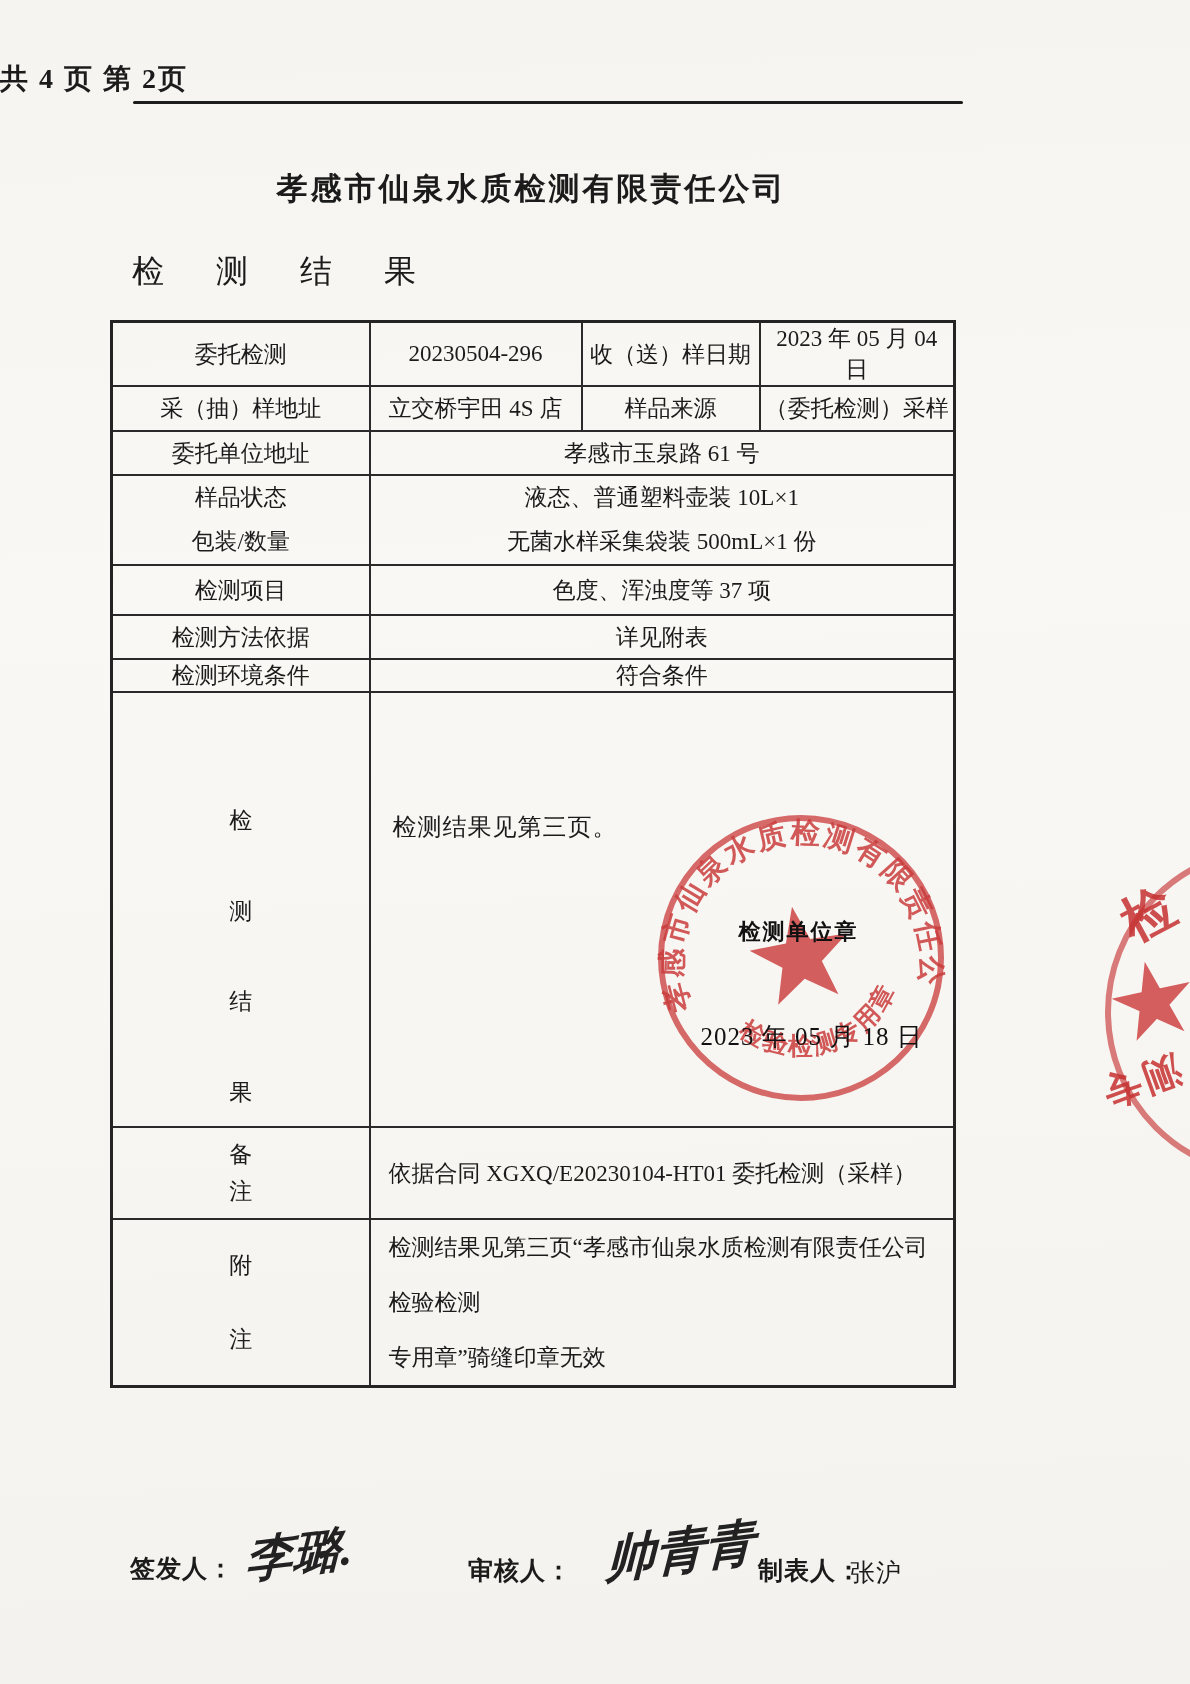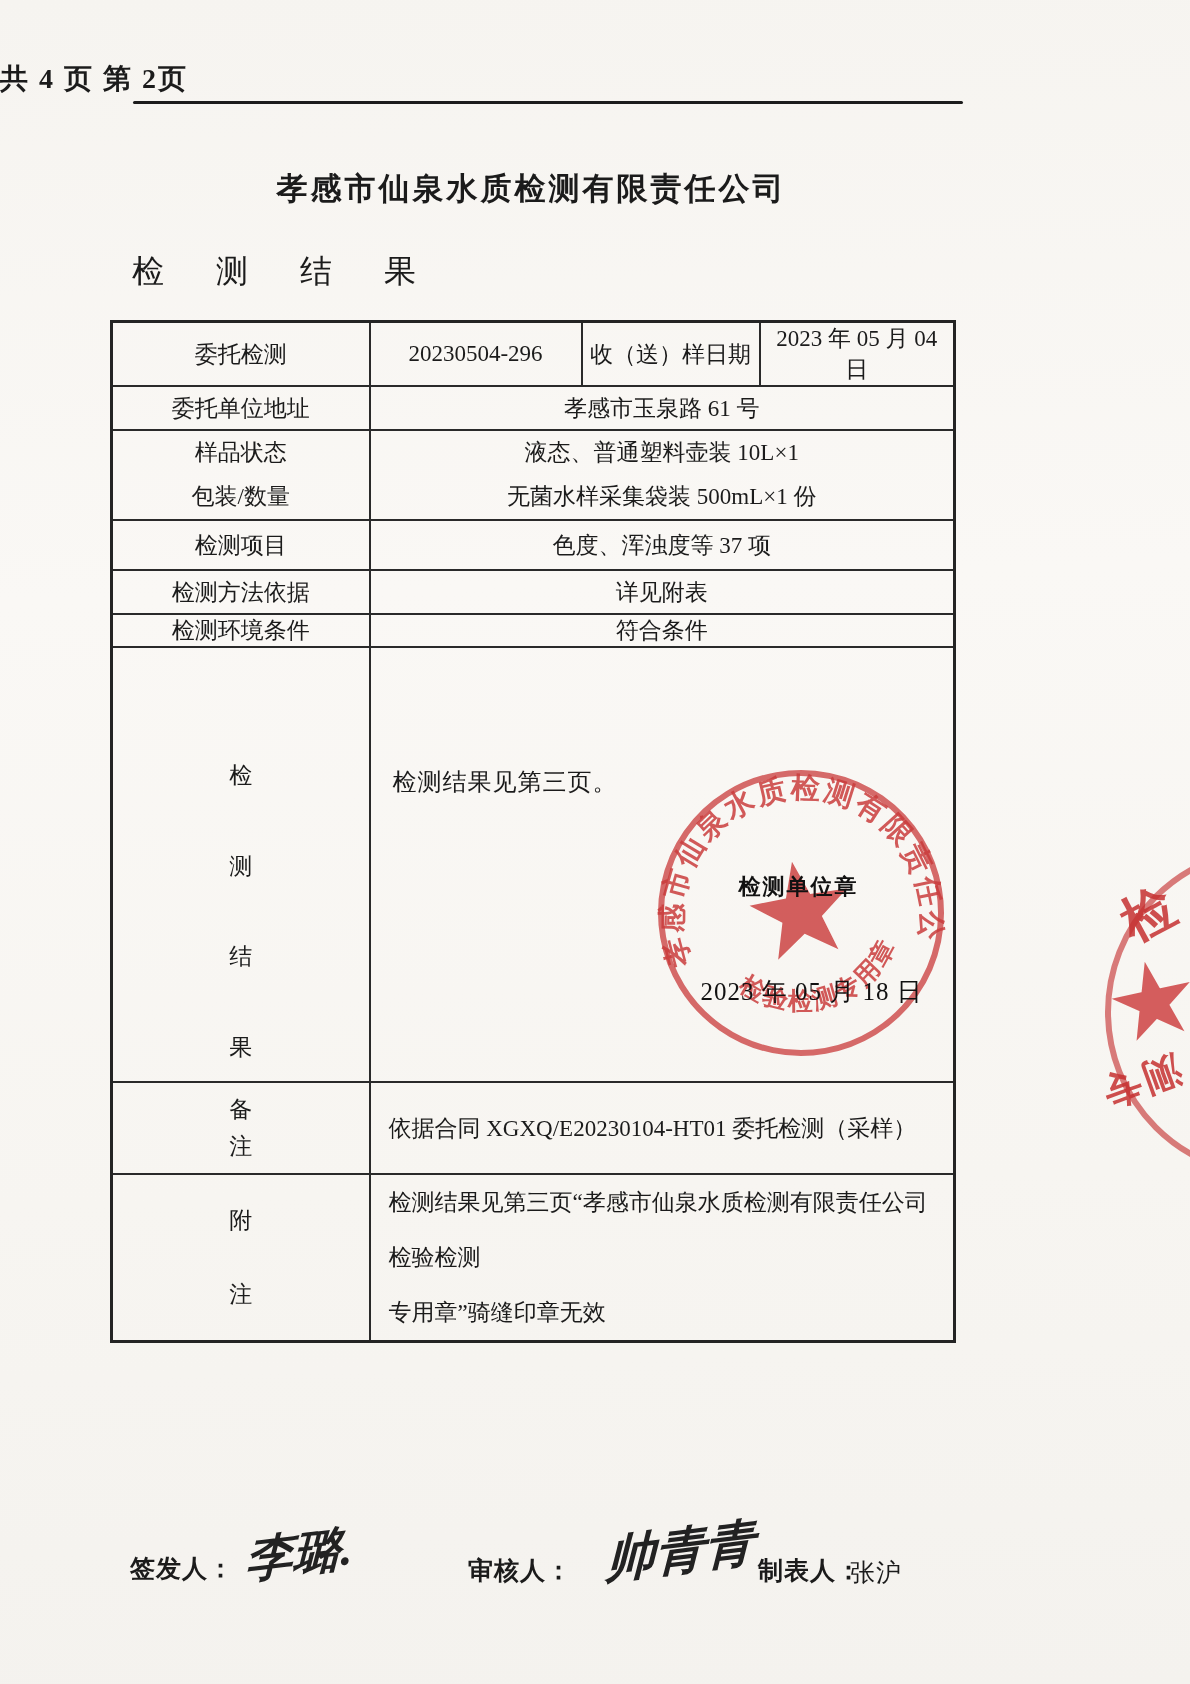--- a/index.html
+++ b/index.html
@@ -104,20 +104,26 @@
 
     <tbody>
         <tr style="height:46px">
       <td>委托检测</td>
       <td>20230504-296</td>
       <td>收（送）样日期</td>
       <td>2023 年 05 月 04 日</td>
     </tr>
 
 
+    <tr style="height:45px">
+      <td>采（抽）样地址</td>
+      <td>立交桥宇田 4S 店</td>
+      <td>样品来源</td>
+      <td>（委托检测）采样</td>
+    </tr>
 
     <tr style="height:44px">
       <td>委托单位地址</td>
       <td colspan="3">孝感市玉泉路 61 号</td>
     </tr>
 
     <tr style="height:90px">
       <td class="two-line">
         <div>样品状态</div>
         <div>包装/数量</div>

